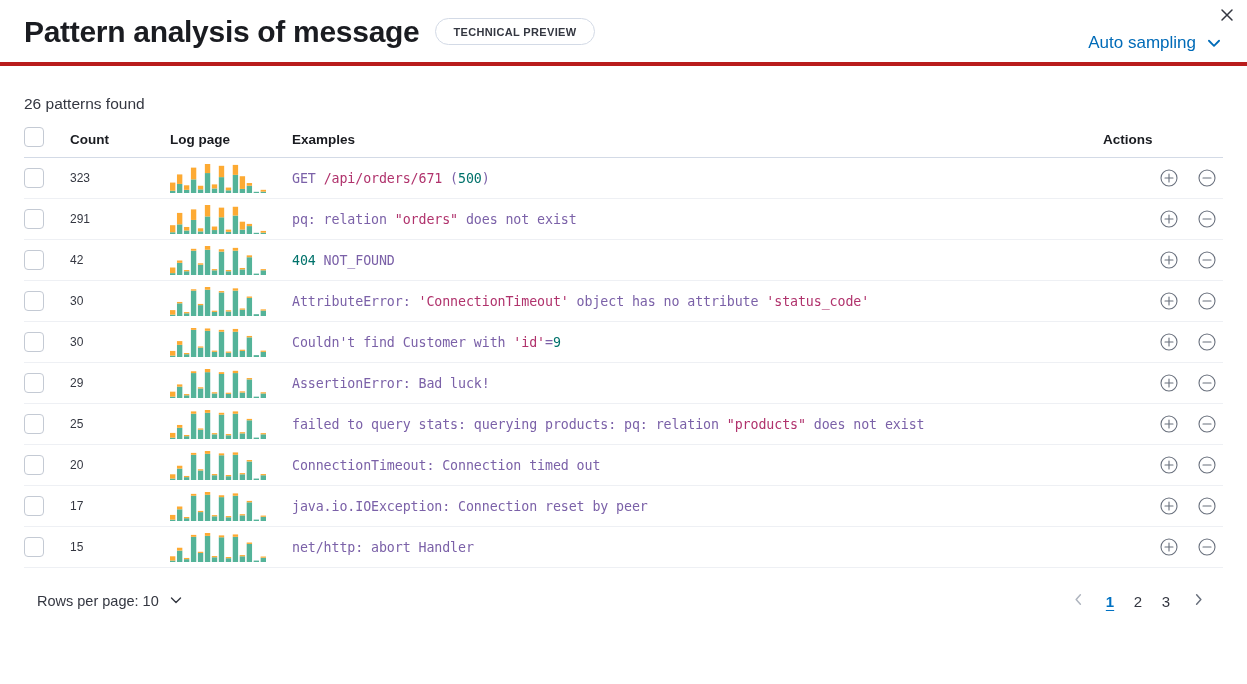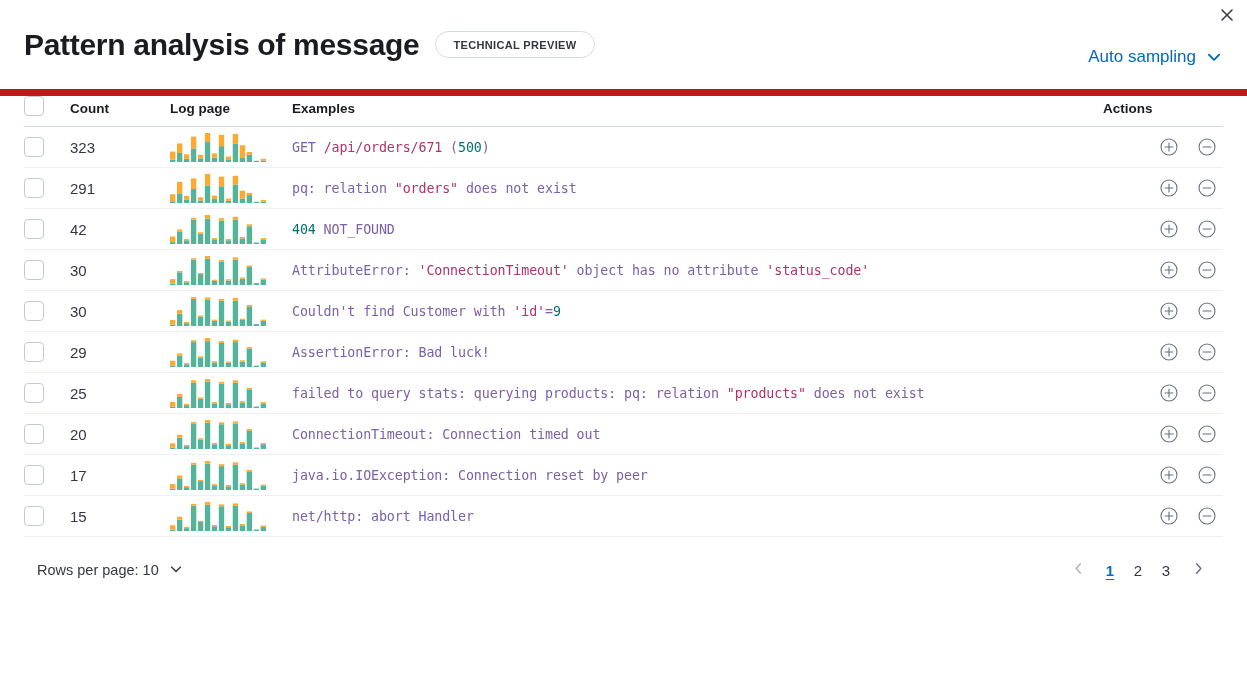--- a/index.html
+++ b/index.html
@@ -9,22 +9,22 @@
     height: 684px;
     background: #ffffff;
     font-family: "Liberation Sans", sans-serif;
     color: #343741;
     overflow: hidden;
   }
 
   
   .header {
     position: relative;
-    height: 96px;
-    border-bottom: 7px solid #b91c1c;
+    height: 66px;
+    border-bottom: 4px solid #b91c1c;
     display: flex;
     align-items: center;
     padding: 0 24px;
   }
   .header-left {
     display: flex;
     align-items: center;
     gap: 16px;
   }
   .page-title {
@@ -115,21 +115,21 @@
     height: 20px;
     border: 1px solid #c4cad4;
     border-radius: 4px;
     background: #fff;
     display: block;
     cursor: pointer;
   }
   td.td-check, th.th-check { padding-left: 4px; }
 
   .count-cell {
-    font-size: 15px;
+    font-size: 12px;
     color: #343741;
     padding-left: 2px;
   }
 
   
   .spark {
     display: block;
     width: 96px;
     height: 30px;
   }
@@ -234,20 +234,21 @@
     <span>
       <svg width="16" height="16" viewBox="0 0 16 16" fill="none" stroke="#343741" stroke-width="1.5" stroke-linecap="round">
           <path d="M3 3l10 10M13 3L3 13"></path>
         </svg>
     </span>
   </div>
 </div>
 
 <div class="body-wrap">
 
+  <div class="patterns-found">26 patterns found</div>
 
   <table class="patterns">
     <colgroup>
       <col class="c-check">
         <col class="c-count">
         <col class="c-rate">
         <col class="c-ex">
         <col class="c-act">
     </colgroup>
     <thead>

